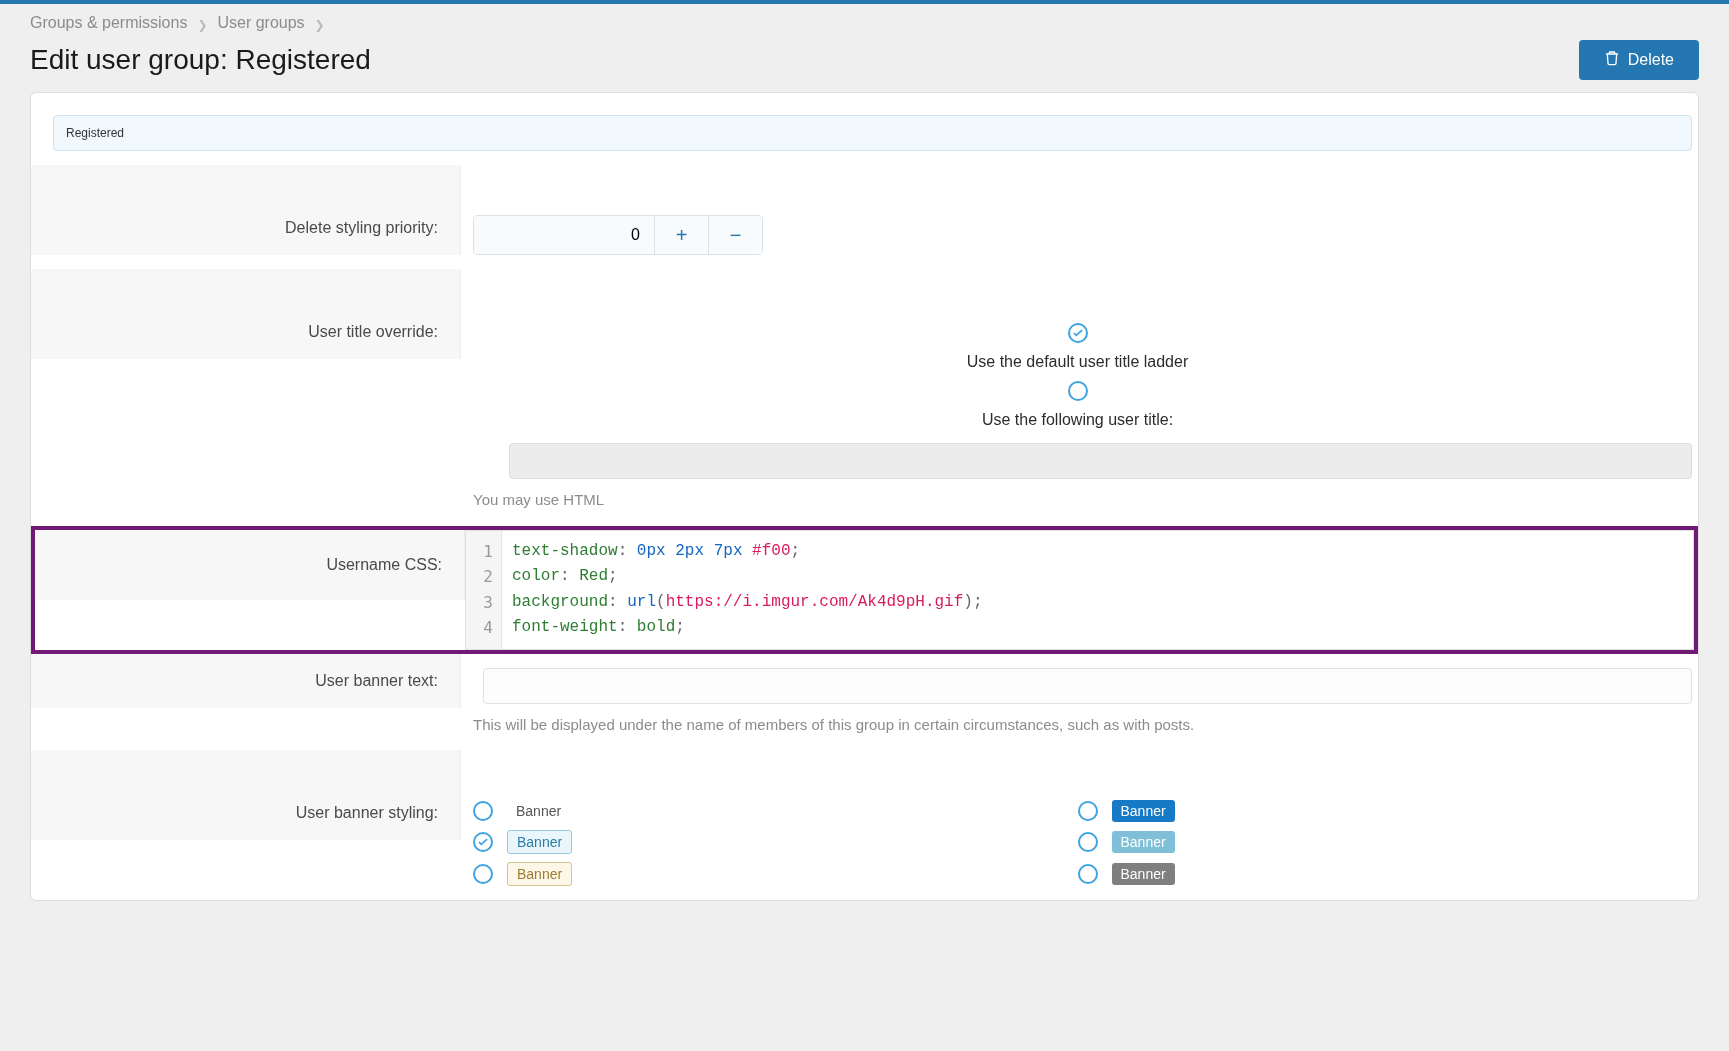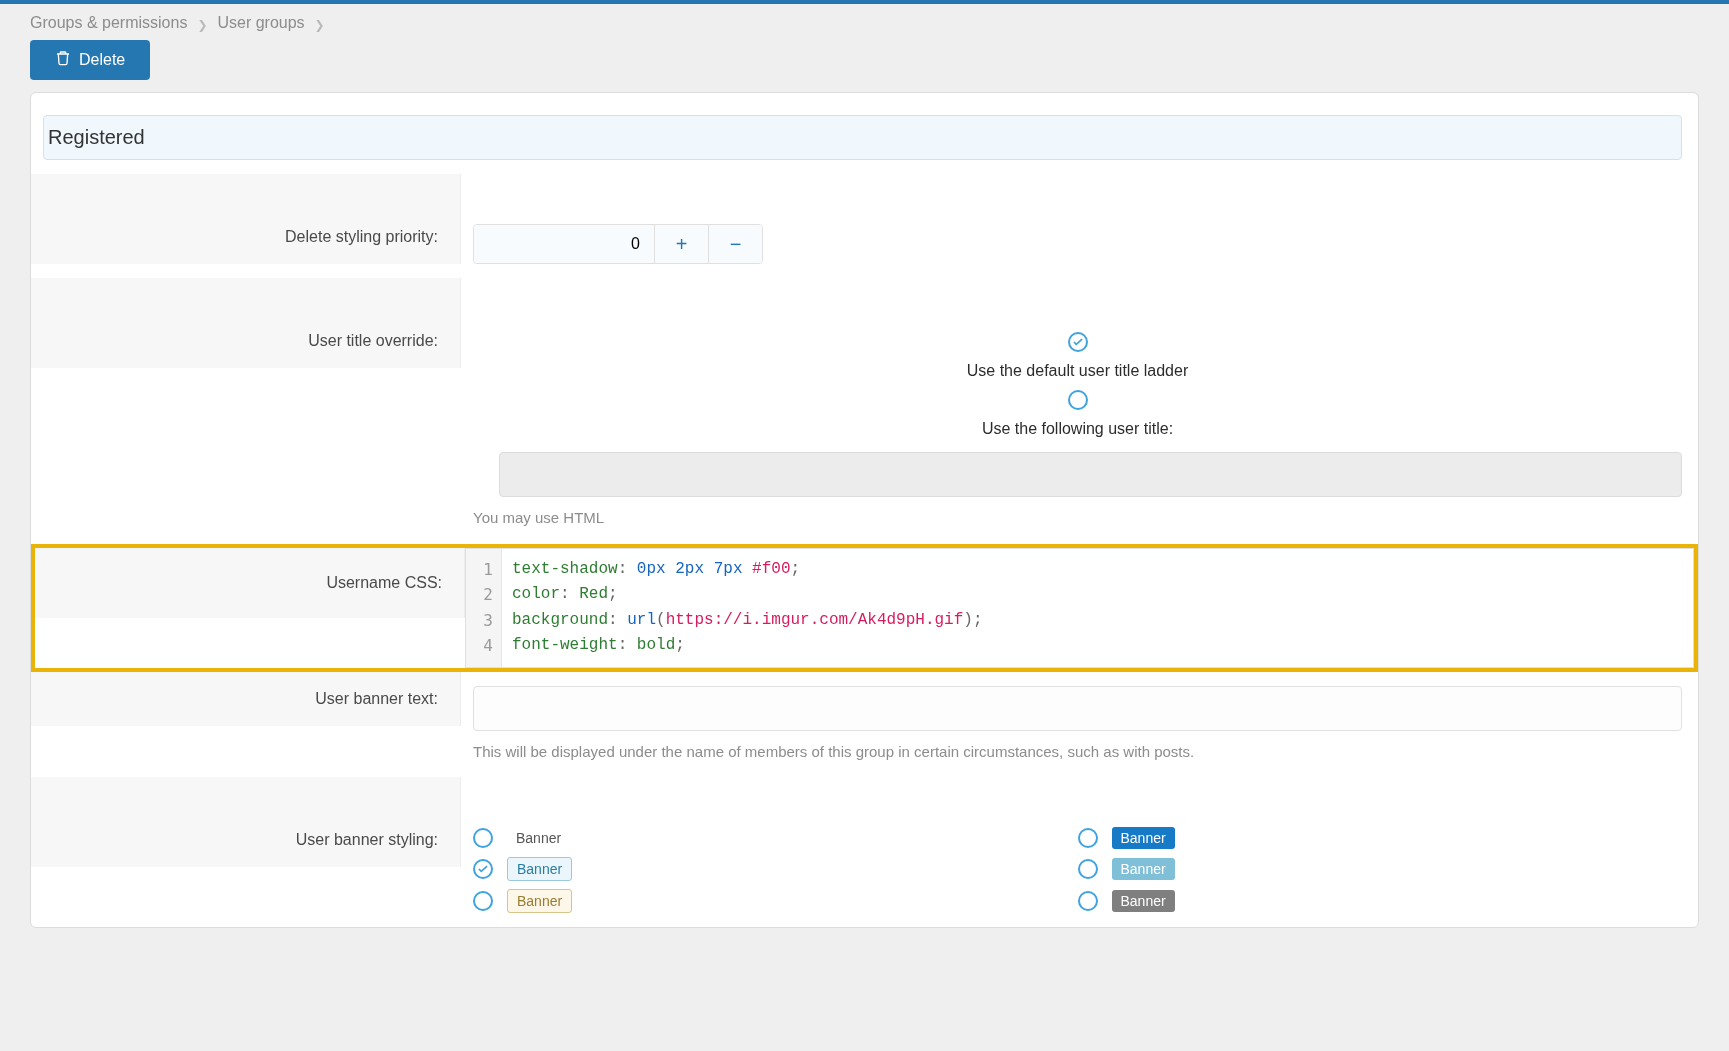--- a/index.html
+++ b/index.html
@@ -16,38 +16,38 @@
 .page-title { font-size: 28px; font-weight: 400; color: #1a1a1a; }
 .btn-delete { background: #2577b1; color: #fff; border: none; border-radius: 4px; padding: 10px 25px; font-size: 16px; display: flex; align-items: center; gap: 8px; cursor: pointer; }
 .trash-icon svg { width: 16px; height: 16px; }
 
 .panel { background: #fff; border: 1px solid #dcdcdc; border-radius: 6px; overflow: hidden; }
 .form-row { display: flex; align-items: flex-start; border-bottom: none; }
 .form-label-col { width: 430px; min-width: 430px; background: #f7f7f7; padding: 18px 22px 18px 22px; text-align: right; font-size: 16px; color: #4a4a4a; border-right: 1px solid #ececec; }
 .form-body { flex: 1; padding: 14px 16px 14px 12px; }
 .form-row.first .form-label-col, .form-row.first .form-body { padding-top: 22px; }
 
-.text-input { width: 100%; background: #f0f7fd; border: 1px solid #d0e3f0; border-radius: 4px; padding: 10px 4px; font-size: 20px; color: #333; outline: none; }
+.text-input { width: 100%; background: #f0f7fd; border: 1px solid #d0e3f0; border-radius: 4px; padding: 10px 12px; font-size: 12px; color: #333; outline: none; margin-left: 10px; }
 .text-input.plain { background: #fdfdfd; border-color: #e0e0e0; }
 .text-input.disabled { background: #ececec; border-color: #dcdcdc; color: #999; }
 
 .explain { color: #8c8c8c; font-size: 15px; margin-top: 10px; line-height: 1.5; }
 
 .stepper { display: inline-flex; border: 1px solid #e0e0e0; border-radius: 4px; overflow: hidden; }
 .stepper input { width: 180px; text-align: right; padding: 10px 14px; border: none; background: #f7fbfe; font-size: 16px; outline: none; }
 .stepper button { width: 54px; background: #f7fbfe; border: none; border-left: 1px solid #e0e0e0; font-size: 20px; color: #2577b1; cursor: pointer; }
 
 .radio-row { display: flex; align-items: center; gap: 10px; padding: 4px 0 6px 0; flex-direction: column; }
 .radio { width: 20px; height: 20px; border: 2px solid #3fa3e0; border-radius: 50%; display: inline-flex; align-items: center; justify-content: center; cursor: pointer; flex-shrink: 0; }
 .radio.checked svg { width: 14px; height: 14px; }
 .radio-label { font-size: 16px; color: #2c2c2c; }
 
 .title-override-input { width: 100%; margin: 8px 0 8px 26px; max-width: calc(100% - 26px); }
 
-.highlight-box { border: 4px solid #eab308; }
+.highlight-box { border: 4px solid #701a75; }
 .highlight-box .form-label-col { padding-top: 26px; padding-bottom: 26px; }
 .highlight-box .form-body { padding: 0; }
 
 .code-editor { display: flex; border: 1px solid #e0e0e0; min-height: 110px; }
 .gutter { background: #f5f5f5; border-right: 1px solid #e5e5e5; padding: 8px 8px; text-align: right; color: #9a9a9a; font-family: Menlo, Consolas, monospace; font-size: 16px; line-height: 1.6; min-width: 36px; }
 .code { padding: 8px 10px; font-family: Liberation Mono, monospace; font-size: 16px; line-height: 1.6; white-space: pre; flex: 1; background: #fff; }
 .c-prop { color: #2e7d32; }
 .c-punct { color: #666; }
 .c-num { color: #1565c0; }
 .c-hex { color: #d81b60; }
@@ -75,20 +75,21 @@
 <div class="outer">
 
   <div class="breadcrumb">
     <a href="#">Groups &amp; permissions</a>
     <span class="sep">❯</span>
     <a href="#">User groups</a>
     <span class="sep">❯</span>
   </div>
 
   <div class="title-row">
+    <h1 class="page-title">Edit user group: Registered</h1>
     <button class="btn-delete">
       <span class="trash-icon">
         <svg viewBox="0 0 24 24" fill="none" stroke="#fff" stroke-width="2">
             <path d="M3 6h18M8 6V4a1 1 0 0 1 1-1h6a1 1 0 0 1 1 1v2M19 6l-1 14a2 2 0 0 1-2 2H8a2 2 0 0 1-2-2L5 6"></path>
           </svg>
       </span>
       <span>Delete</span>
     </button>
   </div>
 

